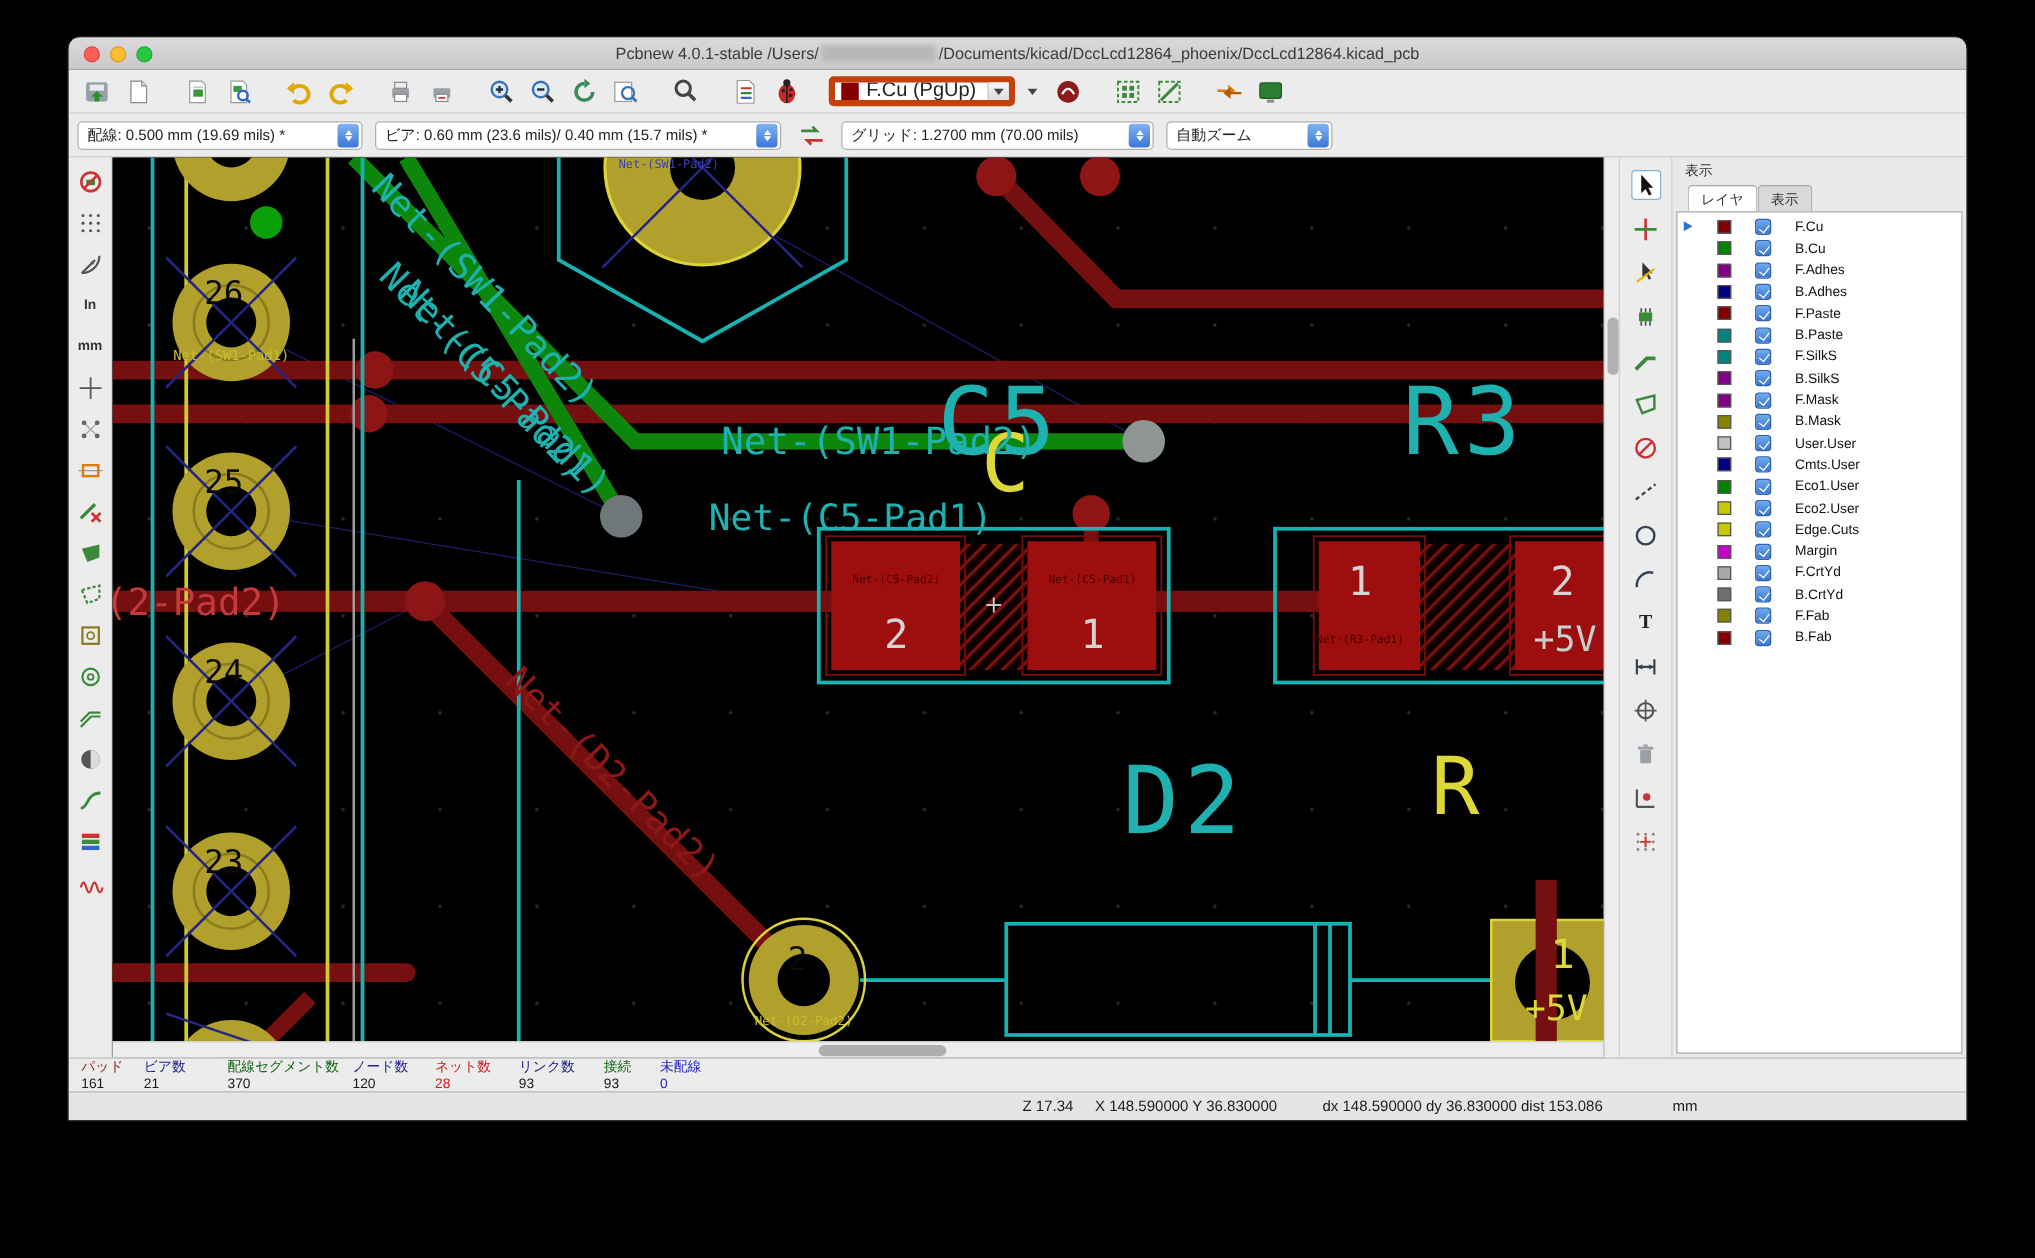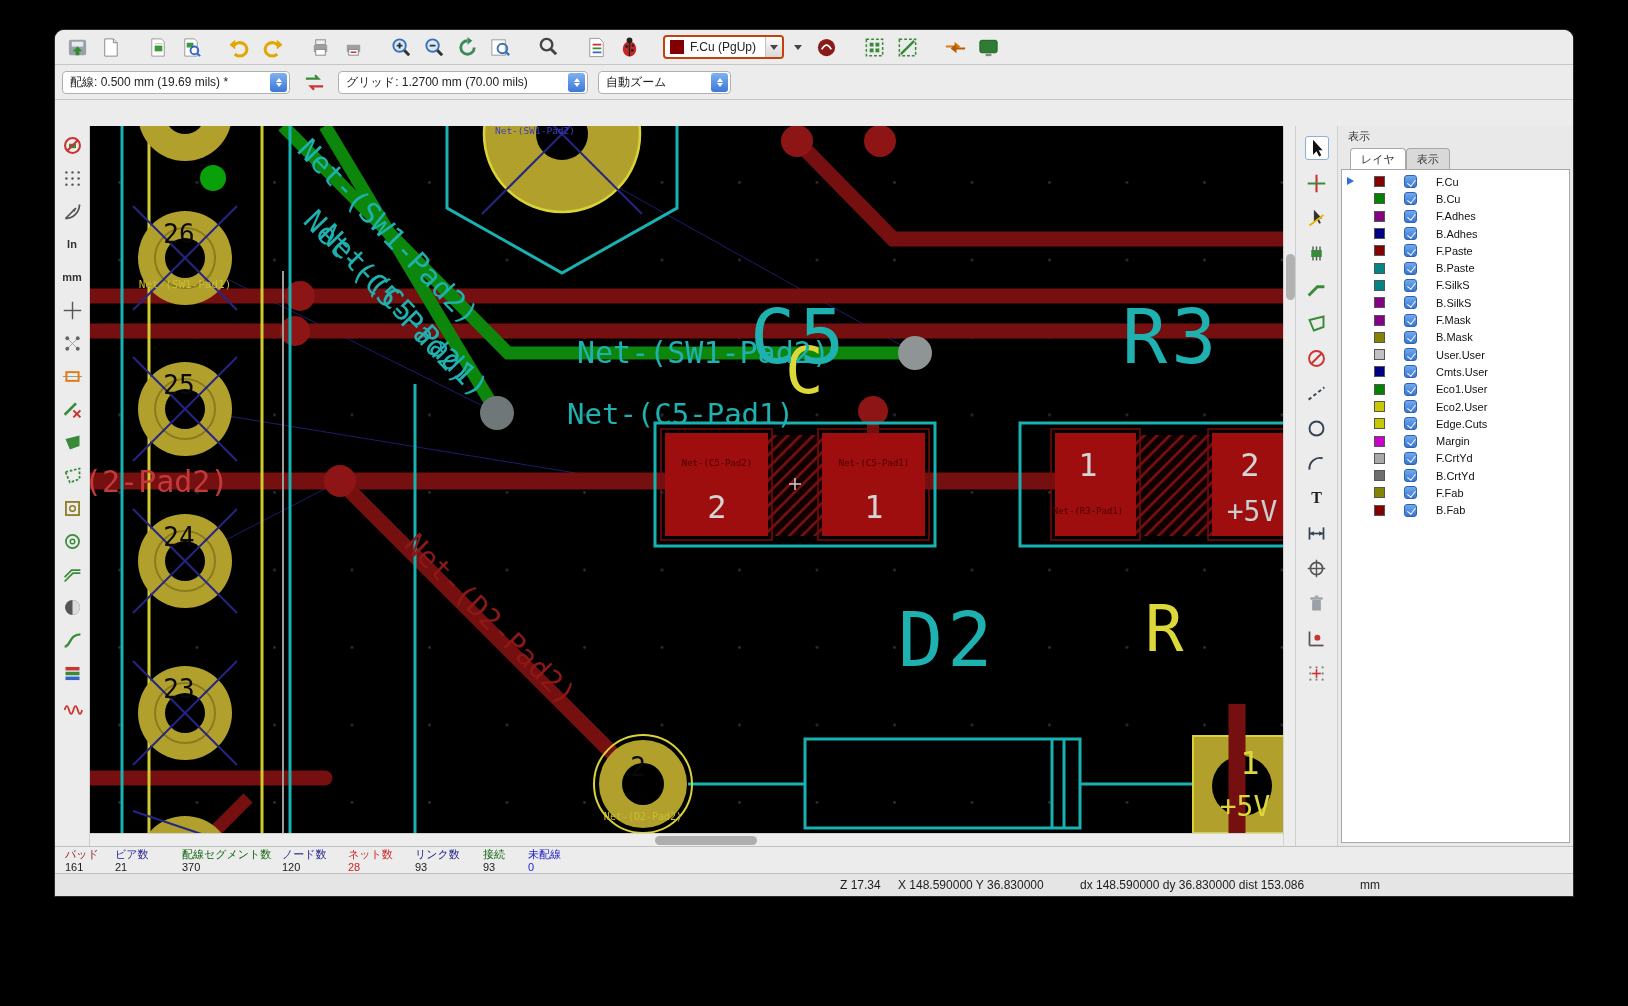--- a/index.html
+++ b/index.html
@@ -14,21 +14,21 @@
 .c-max{background:#28c840;border:1px solid #1fa633;}
 .title{font-size:13px;color:#3a3a3a;display:flex;align-items:center;gap:2px;white-space:nowrap;}
 .redacted{display:inline-block;width:92px;height:13px;background:#b9b7b5;border-radius:2px;filter:blur(2px);}
 
 .toolbar-top{height:35px;background:#ececec;border-bottom:1px solid #c6c6c6;display:flex;align-items:center;padding:0 8px;gap:5px;}
 .toolbar-params{height:35px;background:#ececec;border-bottom:1px solid #c6c6c6;display:flex;align-items:center;padding:0 7px;gap:10px;}
 .tbtn{width:28px;height:28px;display:flex;align-items:center;justify-content:center;border-radius:4px;flex:0 0 auto;}
 .tbtn svg{width:23px;height:23px;}
 .tbtn.mini{width:18px;}
 .sep{width:10px;flex:0 0 auto;}
-.combo{height:24px;background:#fff;border:2px solid #c2410c;border-radius:4px;display:flex;align-items:center;padding-left:5px;gap:6px;font-size:12px;overflow:hidden;}
+.combo{height:24px;background:#fff;border:5px solid #c2410c;border-radius:4px;display:flex;align-items:center;padding-left:5px;gap:6px;font-size:16px;overflow:hidden;}
 .swatch{width:14px;height:14px;display:inline-block;flex:0 0 auto;}
 .combo-txt{white-space:nowrap;color:#222;}
 .combo-arrow{width:17px;height:22px;background:linear-gradient(#fdfdfd,#d6d6d6);border-left:1px solid #c2c2c2;display:flex;align-items:center;justify-content:center;margin-left:3px;}
 .tri-dn{width:0;height:0;border-left:4px solid transparent;border-right:4px solid transparent;border-top:5px solid #444;}
 .psel{height:23px;background:#fff;border:1px solid #b0b0b0;border-radius:4px;display:flex;align-items:center;font-size:12px;padding-left:7px;color:#222;}
 .psel .txt{white-space:nowrap;overflow:hidden;flex:1;}
 .psarrow{width:17px;height:19px;margin:0 2px 0 6px;border-radius:3px;background:linear-gradient(#7fb2f0,#3b77d8);display:flex;flex-direction:column;align-items:center;justify-content:center;gap:1px;flex:0 0 auto;}
 .psarrow i{width:0;height:0;border-left:3.5px solid transparent;border-right:3.5px solid transparent;display:block;}
 .psarrow .up{border-bottom:4px solid #fff;}
 .psarrow .dn{border-top:4px solid #fff;}
@@ -59,28 +59,40 @@
 .lsw{width:11px;height:11px;border:1px solid #555;flex:0 0 11px;}
 .lcb{position:relative;width:13px;height:13px;border-radius:3px;background:linear-gradient(#71a9ec,#3a76d2);border:1px solid #2d62b5;flex:0 0 13px;}
 .lcb::after{content:"";position:absolute;left:4px;top:1.5px;width:3.5px;height:7px;border:solid #fff;border-width:0 1.8px 1.8px 0;transform:rotate(38deg);}
 .lname{font-size:11px;color:#111;white-space:nowrap;}
 
 .statsbar{position:absolute;top:816px;left:0;right:0;height:27px;background:#ececec;border-top:1px solid #c0c0c0;}
 .stat{position:absolute;top:1px;font-size:11px;line-height:13px;}
 .stat .sl,.stat .sv{display:block;white-space:nowrap;}
 .s0{left:10px}.s1{left:60px}.s2{left:127px}.s3{left:227px}.s4{left:293px}.s5{left:360px}.s6{left:428px}.s7{left:473px}
 .coordsbar{position:absolute;top:843px;left:0;right:0;height:23px;background:#e5e5e5;border-top:1px solid #bcbcbc;font-size:12px;color:#1c1c1c;}
-.coordsbar span{position:absolute;top:4px;white-space:nowrap;margin-left:22px;}
+.coordsbar span{position:absolute;top:4px;white-space:nowrap;}
 .cz{left:763px}.cp{left:821px}.cd{left:1003px}.cu{left:1283px}
 </style>
 </head>
 <body>
 
 <div class="window">
 
+  <div class="titlebar">
+    <div class="tl">
+      <i class="c-close"></i>
+      <i class="c-min"></i>
+      <i class="c-max"></i>
+    </div>
+    <div class="title">
+      <span>Pcbnew 4.0.1-stable /Users/</span>
+      <span class="redacted"></span>
+      <span>/Documents/kicad/DccLcd12864_phoenix/DccLcd12864.kicad_pcb</span>
+    </div>
+  </div>
 
   <div class="toolbar-top">
     <span class="tbtn">
         <svg viewBox="0 0 24 24">
           <rect x="3" y="4" width="18" height="16" rx="2" fill="#98a0a8"></rect>
           <rect x="6" y="6" width="12" height="5" fill="#e8eaee"></rect>
           <polygon points="12,11 17,16 14,16 14,20 10,20 10,16 7,16" fill="#2f8f2f"></polygon>
         </svg>
       </span>
     <span class="tbtn">
@@ -234,20 +246,27 @@
         <svg viewBox="0 0 24 24">
           <rect x="3" y="4.5" width="18" height="13" rx="2" fill="#2e7d32" stroke="#1b5e20"></rect>
           <rect x="9" y="18.5" width="6" height="2.5" fill="#888"></rect>
         </svg>
       </span>
   </div>
 
   <div class="toolbar-params">
     <div class="psel w-track">
       <span class="txt">配線: 0.500 mm (19.69 mils) *</span>
+      <span class="psarrow">
+          <i class="up"></i>
+          <i class="dn"></i>
+        </span>
+    </div>
+    <div class="psel w-via">
+      <span class="txt">ビア: 0.60 mm (23.6 mils)/ 0.40 mm (15.7 mils) *</span>
       <span class="psarrow">
           <i class="up"></i>
           <i class="dn"></i>
         </span>
     </div>
     <span class="tbtn">
         <svg viewBox="0 0 24 24">
           <path d="M3,8 h13 l-3.5,-3.5" stroke="#3a8a3a" stroke-width="2.2" fill="none"></path>
           <path d="M21,16 h-13 l3.5,3.5" stroke="#c33" stroke-width="2.2" fill="none"></path>
         </svg>

